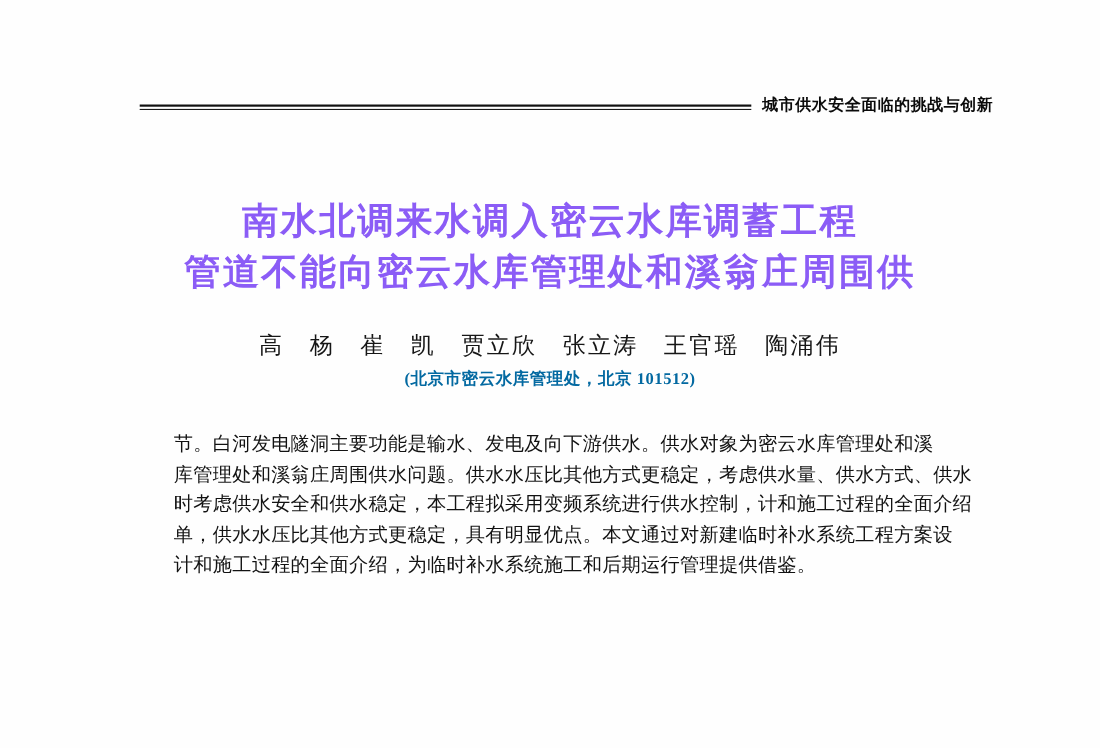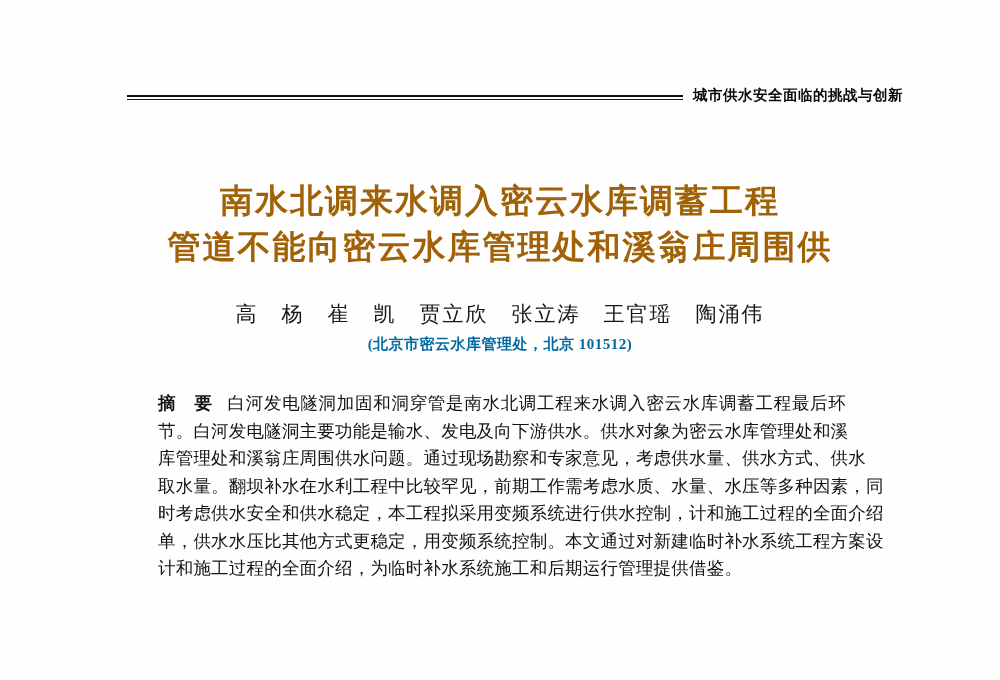--- a/index.html
+++ b/index.html
@@ -41,21 +41,21 @@
     position: absolute;
     top: 178px;
     left: 0;
     width: 1000px;
     text-align: center;
     font-family: "Liberation Sans", "DejaVu Sans", sans-serif;
     font-weight: bold;
     font-size: 33px;
     line-height: 46px;
     letter-spacing: 2px;
-    color: #a16207;
+    color: #8b5cf6;
   }
 
   
   .authors {
     position: absolute;
     top: 300px;
     left: 0;
     width: 1000px;
     text-align: center;
     font-size: 21px;
@@ -119,24 +119,20 @@
   <div class="title-block">
     <div>南水北调来水调入密云水库调蓄工程</div>
     <div>管道不能向密云水库管理处和溪翁庄周围供</div>
   </div>
 
   <div class="authors">高　杨　崔　凯　贾立欣　张立涛　王官瑶　陶涌伟</div>
 
   <div class="affiliation">(北京市密云水库管理处，北京 101512)</div>
 
   <div class="abstract">
-    <div class="abs-line">
-      <span class="abs-label">摘　要</span><span>白河发电隧洞加固和洞穿管是南水北调工程来水调入密云水库调蓄工程最后环</span>
-    </div>
     <div class="abs-line">节。白河发电隧洞主要功能是输水、发电及向下游供水。供水对象为密云水库管理处和溪</div>
-    <div class="abs-line">库管理处和溪翁庄周围供水问题。通过现场勘察和专家意见，考虑供水量、供水方式、供水</div>
-    <div class="abs-line">取水量。翻坝补水在水利工程中比较罕见，前期工作需考虑水质、水量、水压等多种因素，同</div>
+    <div class="abs-line">库管理处和溪翁庄周围供水问题。供水水压比其他方式更稳定，考虑供水量、供水方式、供水</div>
     <div class="abs-line">时考虑供水安全和供水稳定，本工程拟采用变频系统进行供水控制，计和施工过程的全面介绍</div>
-    <div class="abs-line">单，供水水压比其他方式更稳定，用变频系统控制。本文通过对新建临时补水系统工程方案设</div>
+    <div class="abs-line">单，供水水压比其他方式更稳定，具有明显优点。本文通过对新建临时补水系统工程方案设</div>
     <div class="abs-line last">计和施工过程的全面介绍，为临时补水系统施工和后期运行管理提供借鉴。</div>
   </div>
 
 </div>
 
 </body></html>

